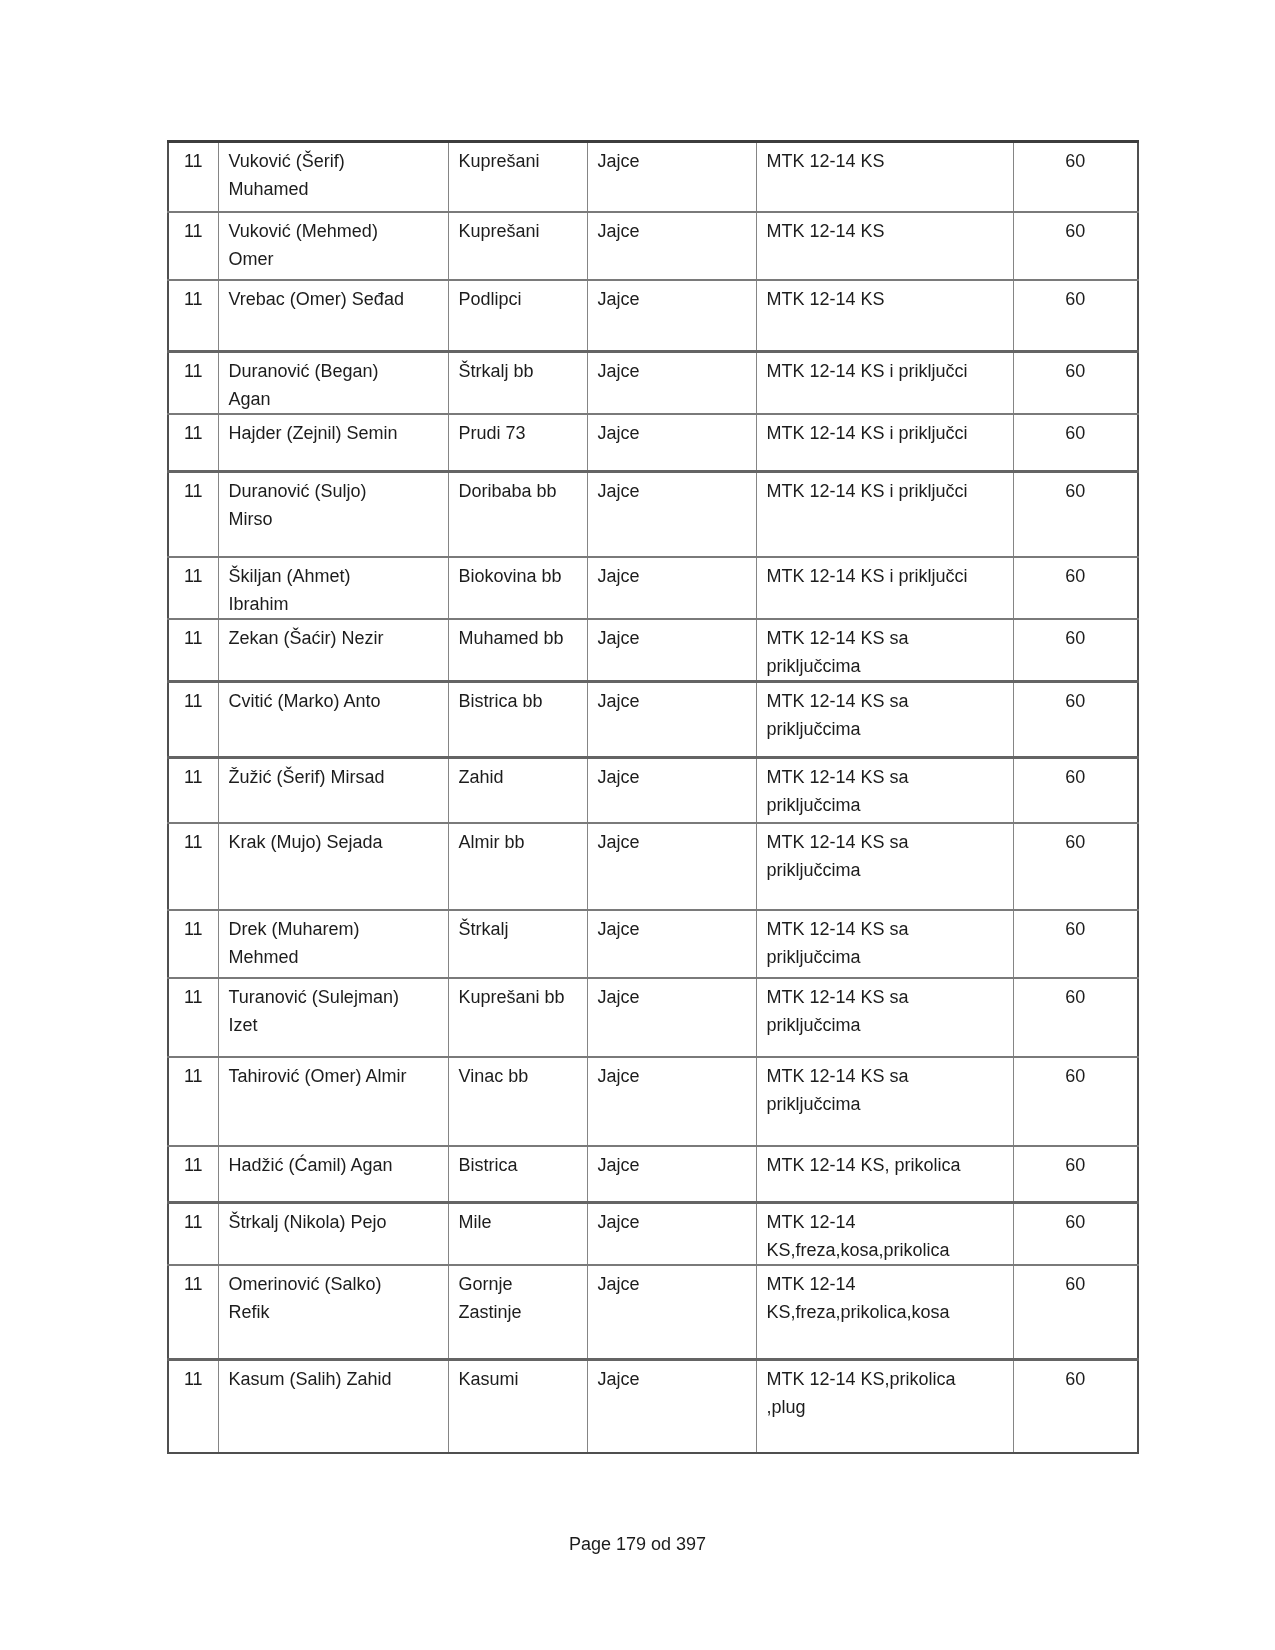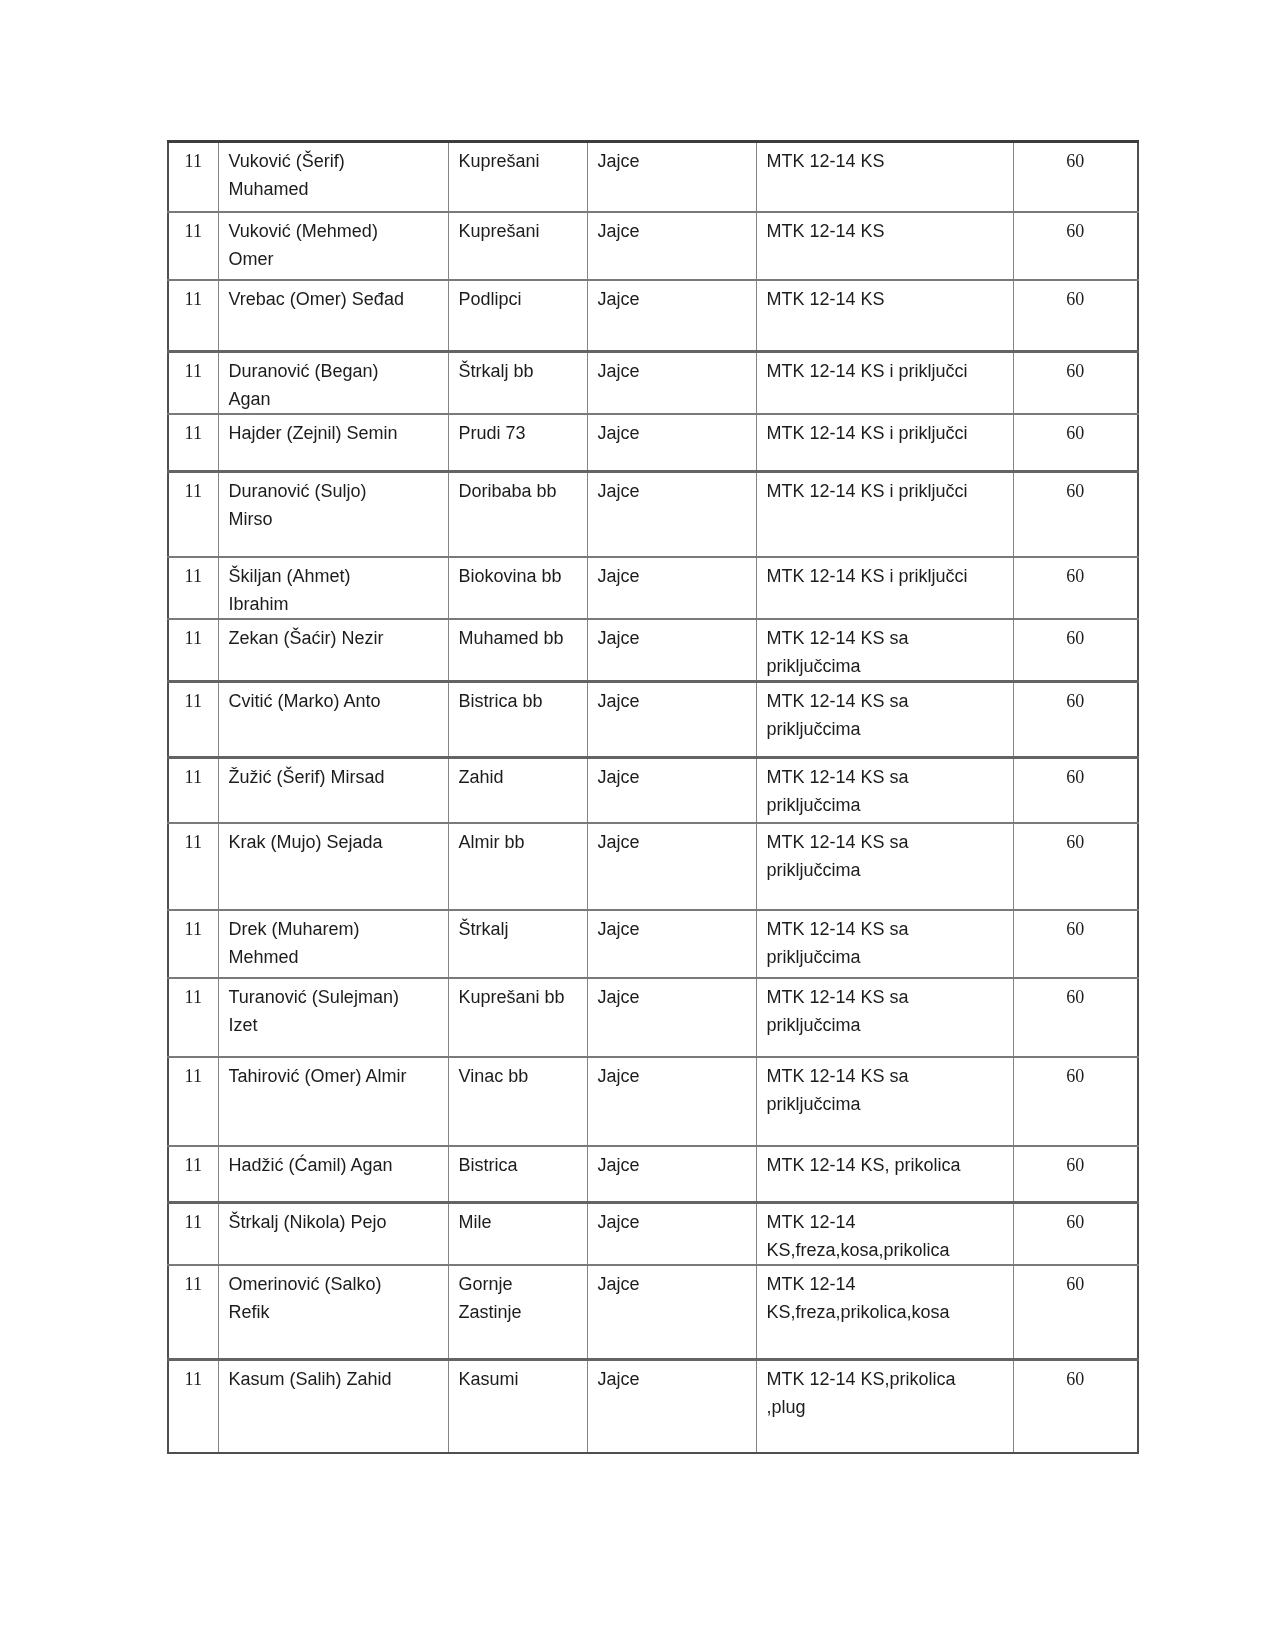--- a/index.html
+++ b/index.html
@@ -23,21 +23,21 @@
     border-top:2px solid #7a7a7a;
     vertical-align:top;
     padding:4px 10px 0 10px;
     font-size:18px;
     line-height:28px;
     white-space:pre;
     overflow:hidden;
   }
   table.registry { border:2px solid #4f4f4f; border-top:3px solid #3d3d3d; }
   table.registry tr.thick-top td { border-top:3px solid #646464; }
-  table.registry td.center { text-align:center; padding-left:2px; padding-right:2px;font-family:Liberation Serif, serif; }
+  table.registry td.center { text-align:center; padding-left:2px; padding-right:2px; }
   .footer {
     position:absolute;
     left:0; top:1531px;
     width:100%;
     text-align:center;
     font-size:18px;
     line-height:26px;
     color:#1c1c1c;
   }
 </style>
@@ -215,14 +215,15 @@
           <td>Kasum (Salih) Zahid</td>
           <td>Kasumi</td>
           <td>Jajce</td>
           <td>MTK 12-14 KS,prikolica
 ,plug</td>
           <td class="center">60</td>
         </tr>
       </tbody>
   </table>
 
+  <div class="footer">Page 179 od 397</div>
 
 </div>
 
 </body></html>

